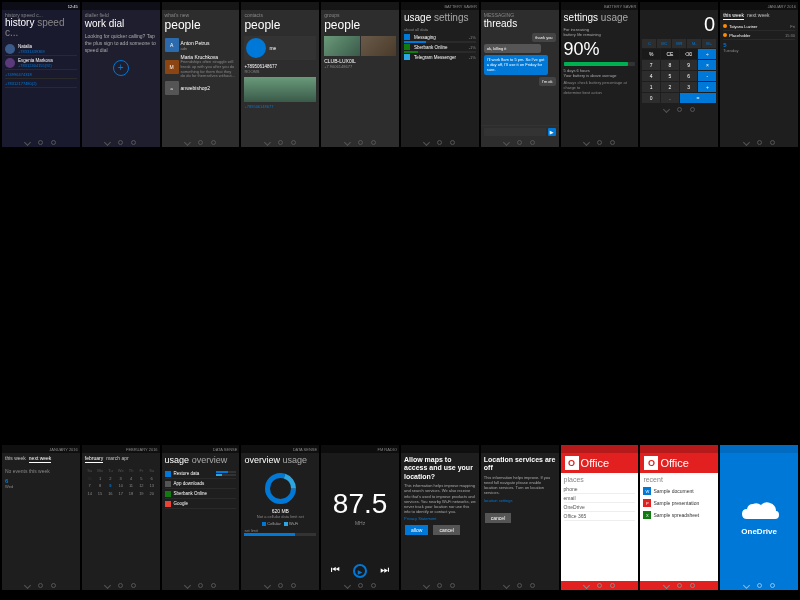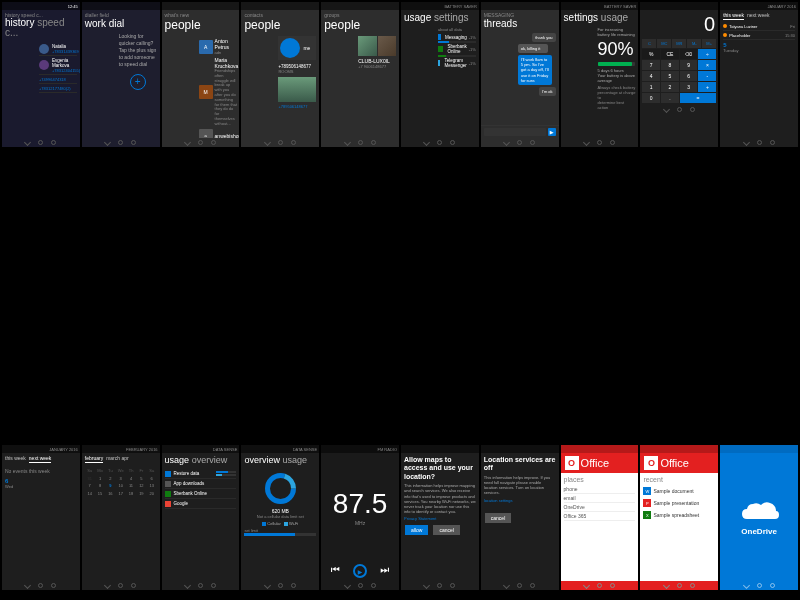--- a/index.html
+++ b/index.html
@@ -81,21 +81,20 @@
     
     .screen-header {
       background: transparent;
       padding: 2px 3px;
       flex-shrink: 0;
     }
     .screen-content {
       flex: 1;
       padding: 2px 3px;
       overflow: hidden;
-      margin-left: 34px;
     }
     .list-item-row {
       display: flex;
       align-items: center;
       padding: 1.5px 0;
       border-bottom: 1px solid #2a2a2a;
       gap: 3px;
     }
     .list-icon { width: 8px; height: 8px; flex-shrink: 0; display: flex; align-items: center; justify-content: center; }
 

